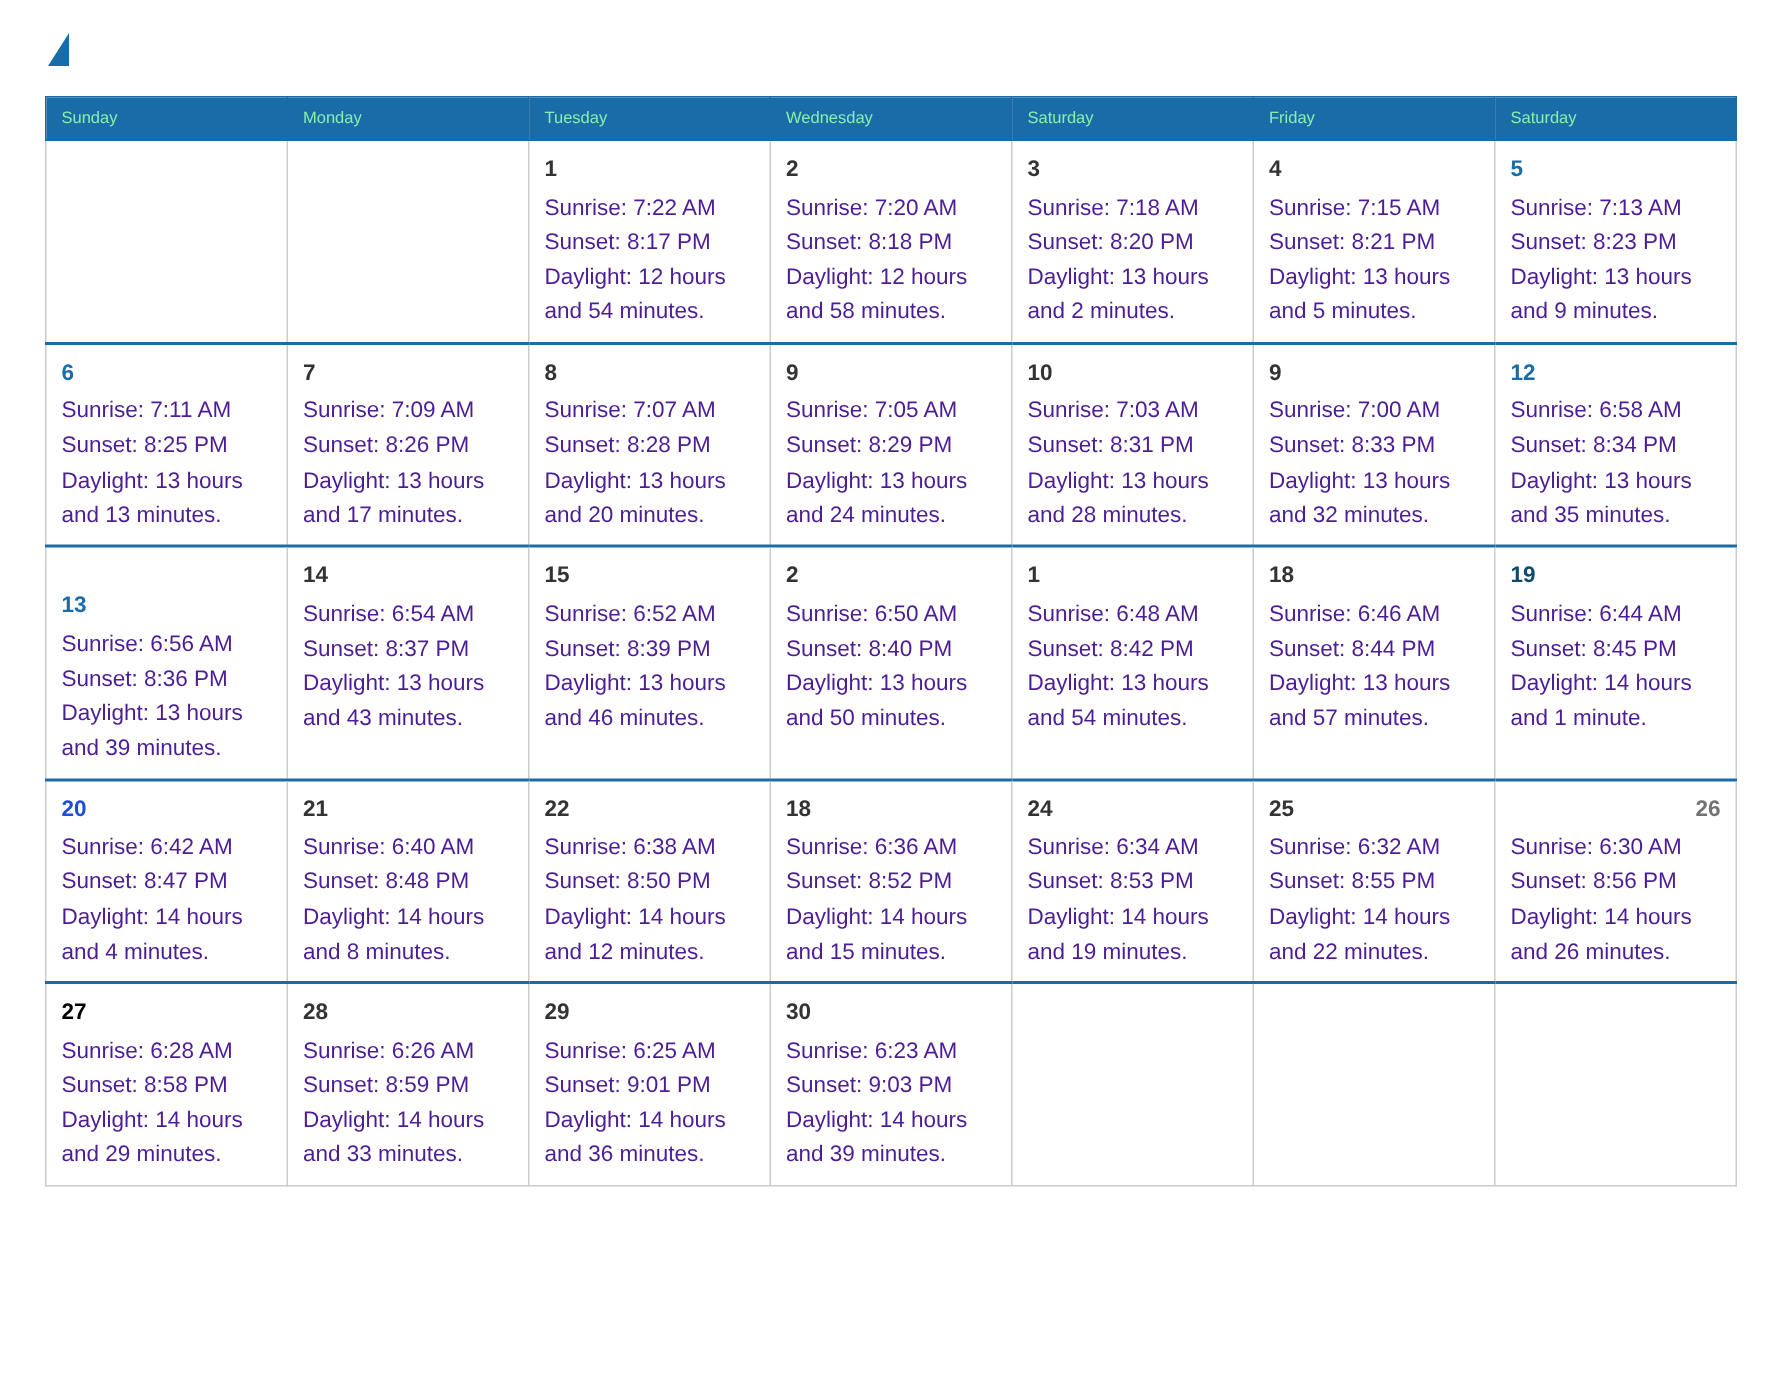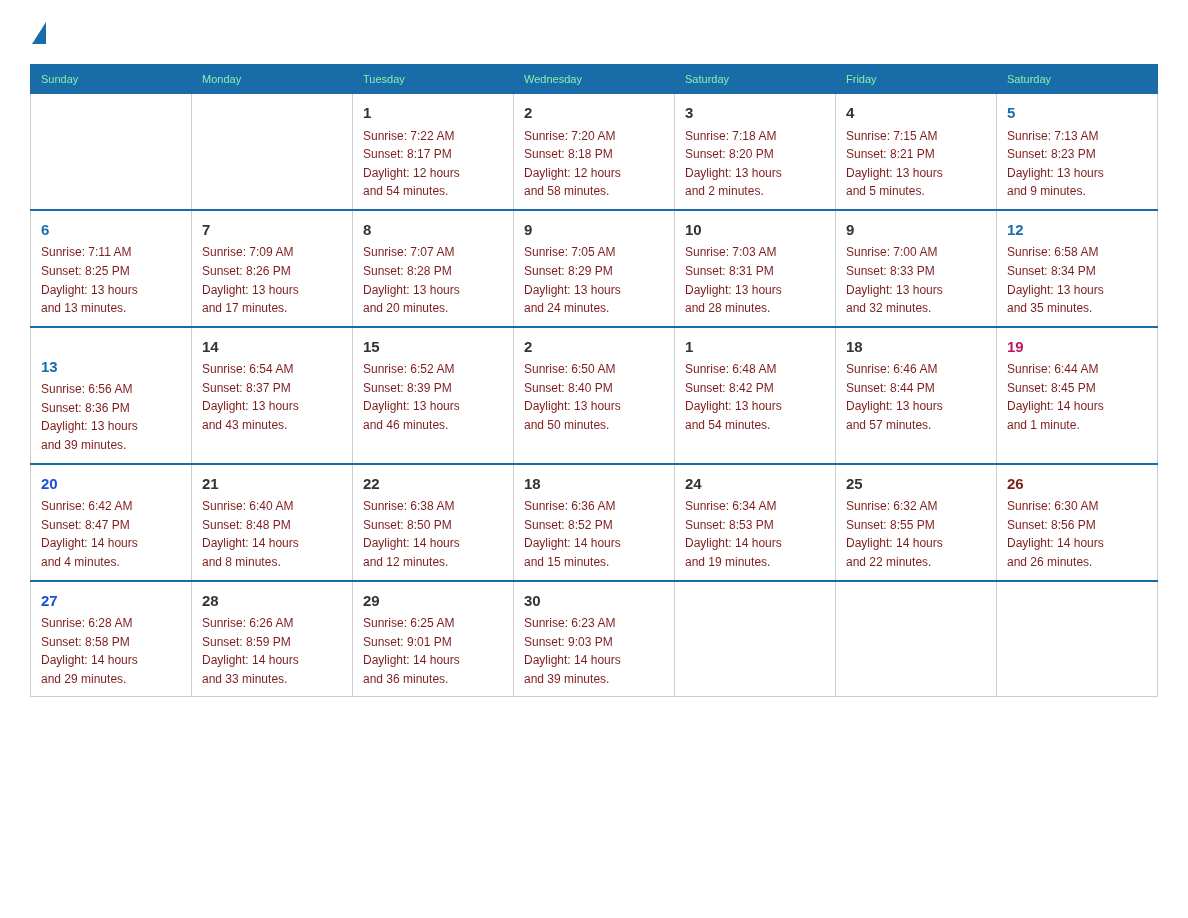--- a/index.html
+++ b/index.html
@@ -85,22 +85,22 @@
       background: #fff;
     }
     .day-number {
       font-size: 15px;
       font-weight: bold;
       color: #333;
       display: block;
       margin-bottom: 2px;
     }
     .day-info {
-      font-size: 12px;
-      color: #7f1d1d;
+      font-size: 15px;
+      color: #4c1d95;
       line-height: 1.55;
     }
     .calendar tbody tr td:first-child .day-number,
     .calendar tbody tr td:last-child .day-number {
       color: #1a6ca8;
     }
     .row-divider td {
       border-top: 2px solid #1a6ca8 !important;
     }
   </style>
@@ -207,21 +207,21 @@
         </td>
         <td>
           <span class="day-number">1</span>
           <div class="day-info">Sunrise: 6:48 AM<br>Sunset: 8:42 PM<br>Daylight: 13 hours<br>and 54 minutes.</div>
         </td>
         <td>
           <span class="day-number">18</span>
           <div class="day-info">Sunrise: 6:46 AM<br>Sunset: 8:44 PM<br>Daylight: 13 hours<br>and 57 minutes.</div>
         </td>
         <td>
-          <span class="day-number" style="color: #be185d;">19</span>
+          <span class="day-number" style="color: #0c4a6e;">19</span>
           <div class="day-info">Sunrise: 6:44 AM<br>Sunset: 8:45 PM<br>Daylight: 14 hours<br>and 1 minute.</div>
         </td>
       </tr>
       <tr class="row-divider">
         <td>
           <span class="day-number" style="color: #1d4ed8;">20</span>
           <div class="day-info">Sunrise: 6:42 AM<br>Sunset: 8:47 PM<br>Daylight: 14 hours<br>and 4 minutes.</div>
         </td>
         <td>
           <span class="day-number">21</span>
@@ -237,27 +237,27 @@
         </td>
         <td>
           <span class="day-number">24</span>
           <div class="day-info">Sunrise: 6:34 AM<br>Sunset: 8:53 PM<br>Daylight: 14 hours<br>and 19 minutes.</div>
         </td>
         <td>
           <span class="day-number">25</span>
           <div class="day-info">Sunrise: 6:32 AM<br>Sunset: 8:55 PM<br>Daylight: 14 hours<br>and 22 minutes.</div>
         </td>
         <td>
-          <span class="day-number" style="color: #7f1d1d;">26</span>
+          <span class="day-number" style="color: #737373; text-align: right;">26</span>
           <div class="day-info">Sunrise: 6:30 AM<br>Sunset: 8:56 PM<br>Daylight: 14 hours<br>and 26 minutes.</div>
         </td>
       </tr>
       <tr class="row-divider">
         <td>
-          <span class="day-number" style="color: #1d4ed8;">27</span>
+          <span class="day-number" style="color: #000000;">27</span>
           <div class="day-info">Sunrise: 6:28 AM<br>Sunset: 8:58 PM<br>Daylight: 14 hours<br>and 29 minutes.</div>
         </td>
         <td>
           <span class="day-number">28</span>
           <div class="day-info">Sunrise: 6:26 AM<br>Sunset: 8:59 PM<br>Daylight: 14 hours<br>and 33 minutes.</div>
         </td>
         <td>
           <span class="day-number">29</span>
           <div class="day-info">Sunrise: 6:25 AM<br>Sunset: 9:01 PM<br>Daylight: 14 hours<br>and 36 minutes.</div>
         </td>

